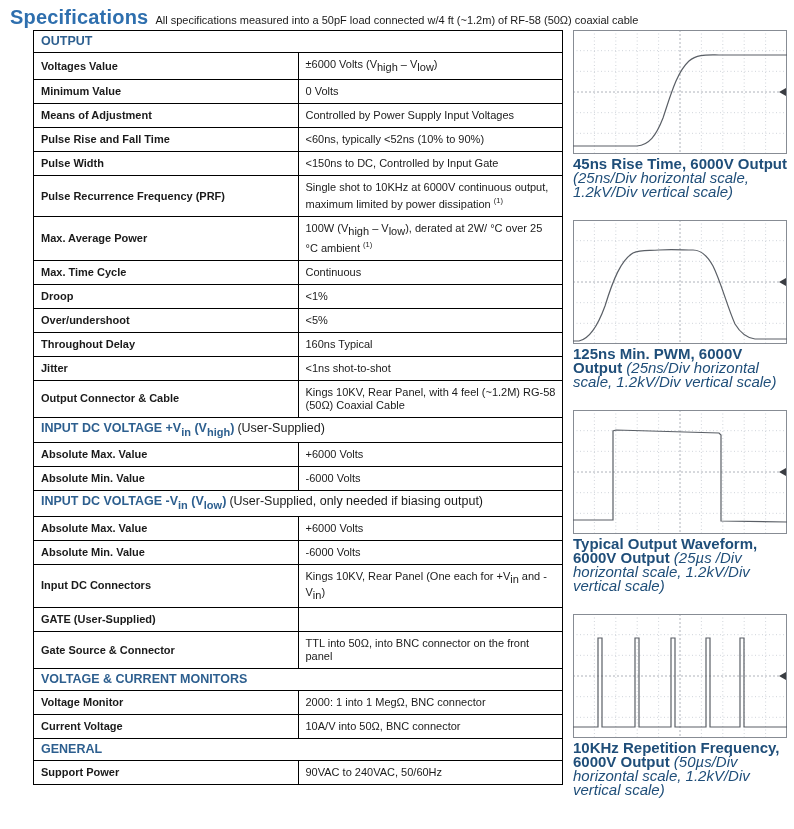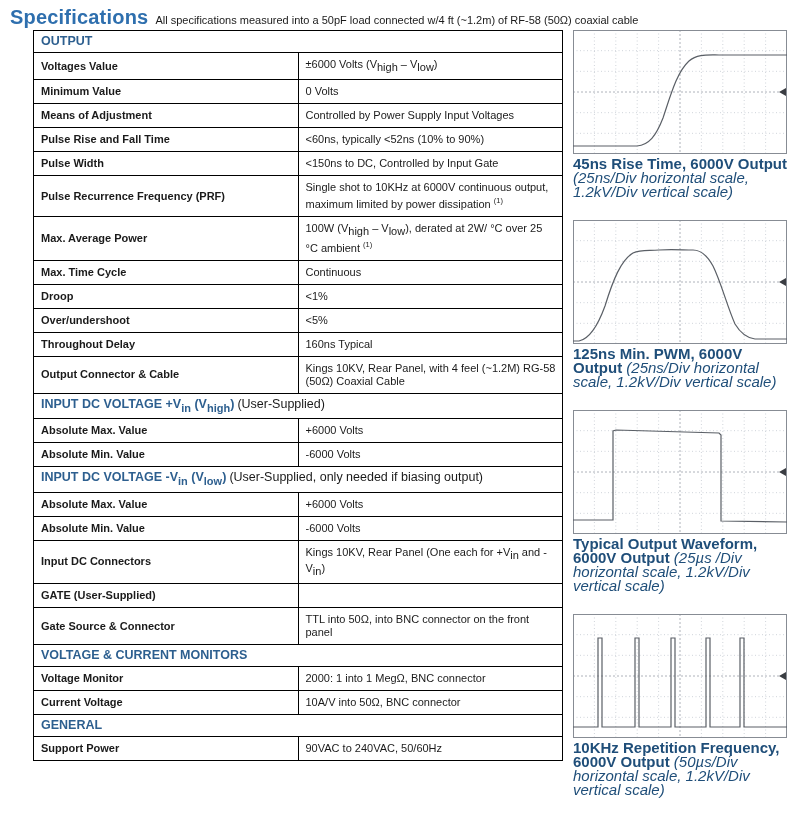--- a/index.html
+++ b/index.html
@@ -90,20 +90,24 @@
       </tr>
       <tr>
         <td class="spec-label">Over/undershoot</td>
         <td class="spec-value">&lt;5%</td>
       </tr>
       <tr>
         <td class="spec-label">Throughout Delay</td>
         <td class="spec-value">160ns Typical</td>
       </tr>
       <tr>
+        <td class="spec-label">Jitter</td>
+        <td class="spec-value">&lt;1ns shot-to-shot</td>
+      </tr>
+      <tr>
         <td class="spec-label">Output Connector &amp; Cable</td>
         <td class="spec-value">Kings 10KV, Rear Panel, with 4 feel (~1.2M) RG-58 (50Ω) Coaxial Cable</td>
       </tr>
       <tr class="section">
         <td colspan="2"><span class="sec-title">INPUT DC VOLTAGE +V<sub>in</sub> (V<sub>high</sub>)</span> <span class="sec-note">(User-Supplied)</span></td>
       </tr>
       <tr>
         <td class="spec-label">Absolute Max. Value</td>
         <td class="spec-value">+6000 Volts</td>
       </tr>

